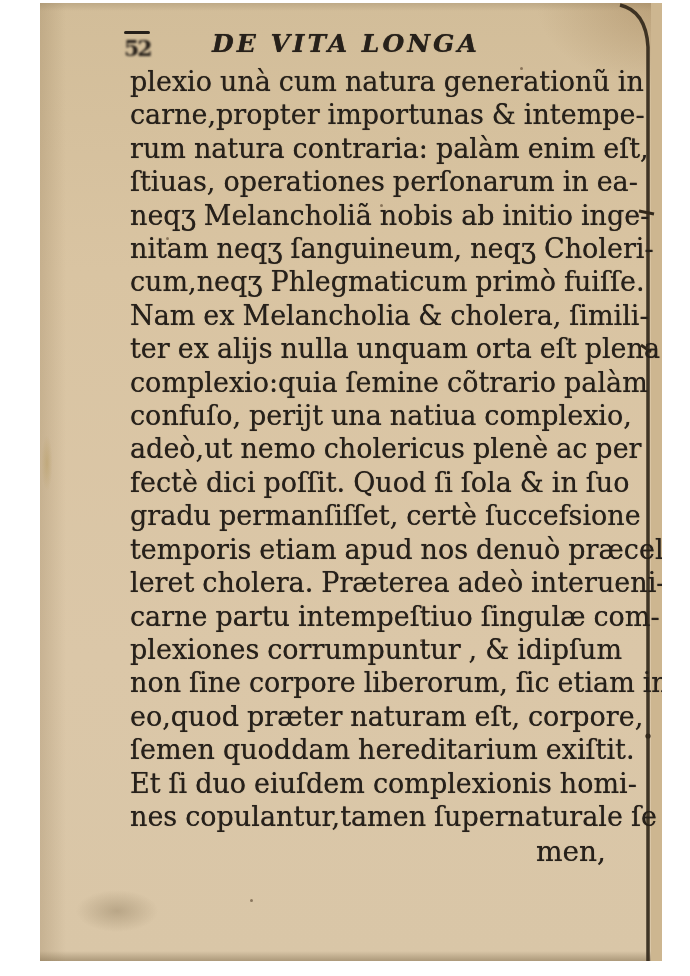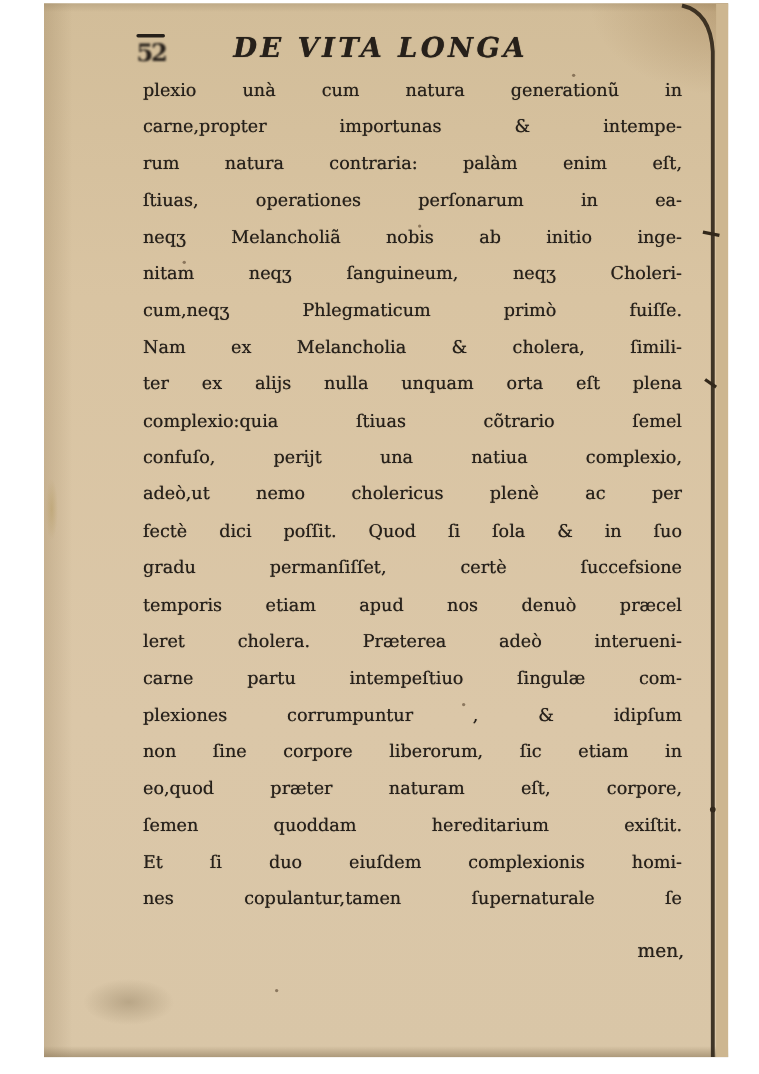--- a/index.html
+++ b/index.html
@@ -80,36 +80,35 @@
   }
   
   .textblock {
     position: absolute;
     left: 90px;
     top: 62px;
     width: 490px;
     color: var(--color-ink, #26201a);
   }
   .line {
-    font-size: 16px;
+    font-size: 27px;
     line-height: 33.4px;
     text-align: justify;
     text-align-last: justify;
     word-spacing: -0.6px;
     white-space: nowrap;
     text-shadow: 0 0 0.7px rgba(38,32,26,0.75);
   }
   .catchword {
     position: absolute;
-    right: 40px;
+    right: 56px;
     top: 832px;
-    font-size: 17px;
+    font-size: 28px;
     color: var(--color-ink, #26201a);
     text-shadow: 0 0 0.7px rgba(38,32,26,0.75);
-    margin-top: 20px;
   }
   
   .stain {
     position: absolute;
     pointer-events: none;
     border-radius: 50%;
   }
   .stain1 {
     left: 22px;
     top: 880px;
@@ -156,21 +155,21 @@
     <div class="textblock">
         <div class="line">plexio unà cum natura generationũ in</div>
         <div class="line">carne,propter importunas &amp; intempe-</div>
         <div class="line">rum natura contraria: palàm enim eſt,</div>
         <div class="line">ſtiuas, operationes perſonarum in ea-</div>
         <div class="line">neqʒ Melancholiã nobis ab initio inge-</div>
         <div class="line">nitam neqʒ ſanguineum, neqʒ Choleri-</div>
         <div class="line">cum,neqʒ Phlegmaticum primò fuiſſe.</div>
         <div class="line">Nam ex Melancholia &amp; cholera, ſimili-</div>
         <div class="line">ter ex alijs nulla unquam orta eſt plena</div>
-        <div class="line">complexio:quia ſtiuas cõtrario ſemel</div>
+        <div class="line">complexio:quia ſemine cõtrario palàm</div>
         <div class="line">confuſo, perijt una natiua complexio,</div>
         <div class="line">adeò,ut nemo cholericus plenè ac per</div>
         <div class="line">fectè dici poſſit. Quod ſi ſola &amp; in ſuo</div>
         <div class="line">gradu permanſiſſet, certè ſuccefsione</div>
         <div class="line">temporis etiam apud nos denuò præcel</div>
         <div class="line">leret cholera. Præterea adeò interueni-</div>
         <div class="line">carne partu intempeſtiuo ſingulæ com-</div>
         <div class="line">plexiones corrumpuntur , &amp; idipſum</div>
         <div class="line">non ſine corpore liberorum, ſic etiam in</div>
         <div class="line">eo,quod præter naturam eſt, corpore,</div>

